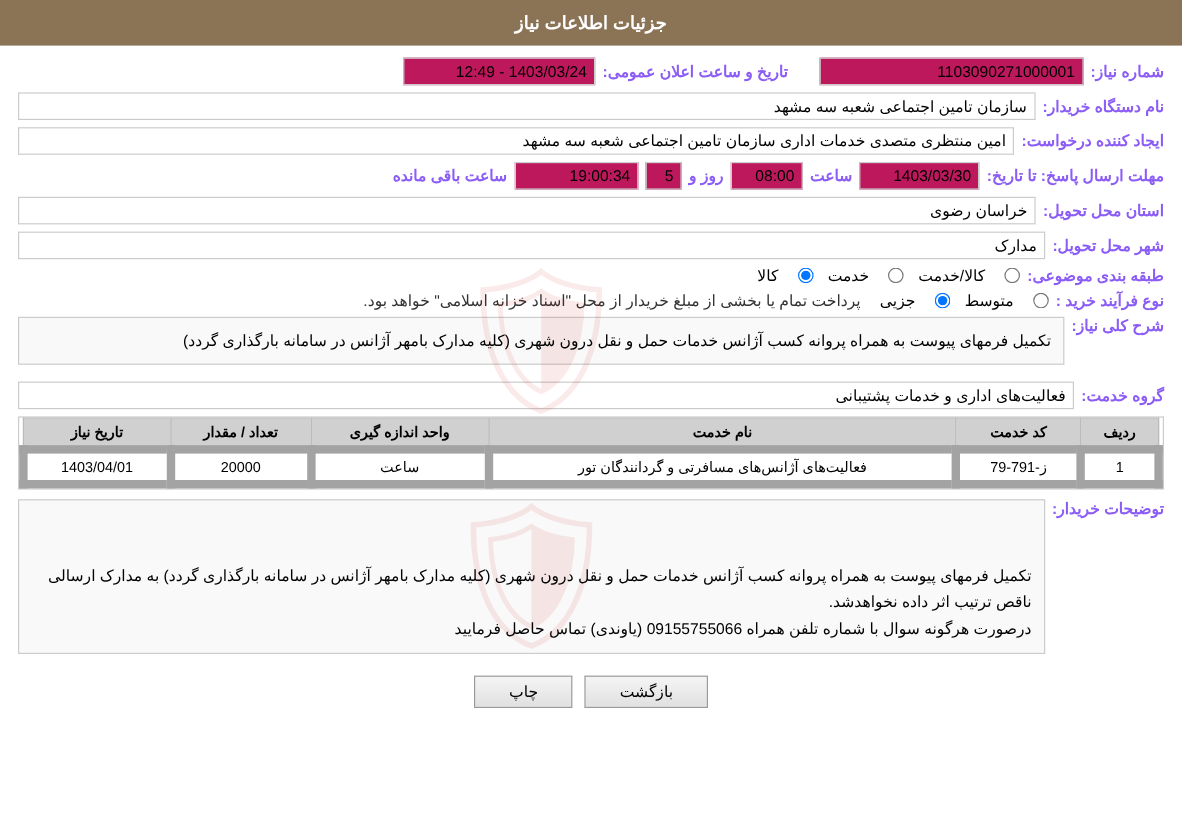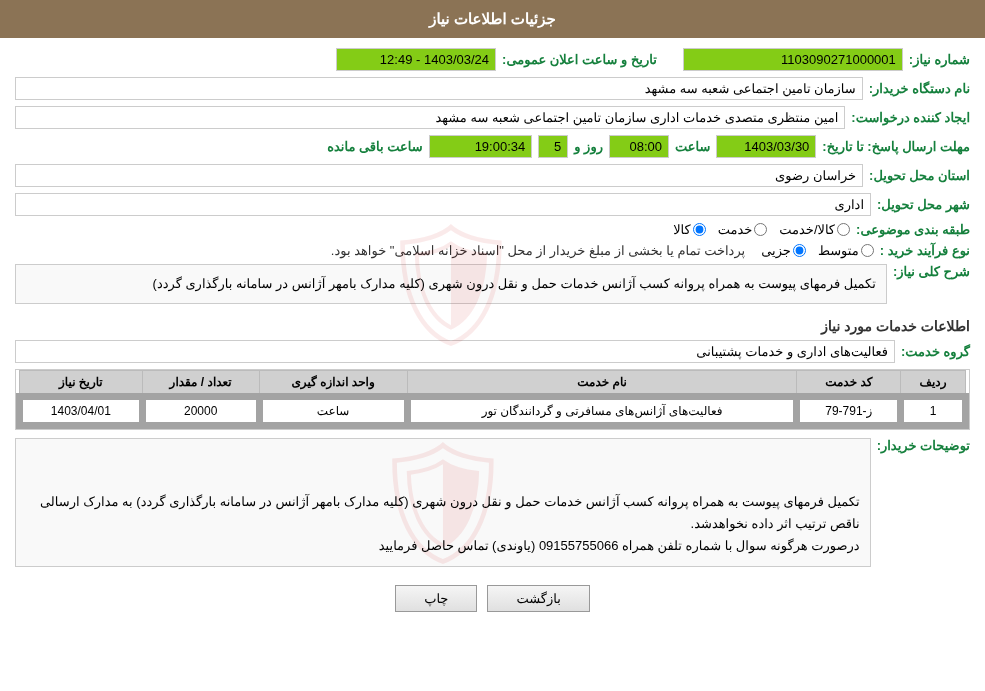--- a/index.html
+++ b/index.html
@@ -33,21 +33,21 @@
     }
     .field {
       border: 1px solid #ccc;
       background: #fff;
       padding: 3px 6px;
       min-height: 22px;
       flex: 1;
     }
     .field-fixed {
       border: 1px solid #ccc;
-      background: #84cc16;
+      background: #be185d;
       padding: 3px 6px;
       min-height: 22px;
     }
     .info-box {
       border: 1px solid #ccc;
       background: #f9f9f9;
       padding: 8px 10px;
       margin-bottom: 8px;
       text-align: right;
       line-height: 1.7;
@@ -76,21 +76,21 @@
     table tr:nth-child(even) { background: #f5f5f5; }
     .radio-group {
       display: flex;
       align-items: center;
       gap: 12px;
       direction: rtl;
     }
     .radio-item {
       display: flex;
       align-items: center;
-      gap: 2px;
+      gap: 16px;
     }
     .button-row {
       display: flex;
       justify-content: center;
       gap: 10px;
       margin-top: 10px;
       padding-bottom: 10px;
     }
     .btn {
       padding: 5px 28px;
@@ -100,21 +100,21 @@
       font-size: 13px;
       font-family: Tahoma, Arial, sans-serif;
     }
     .info-section-title {
       font-weight: bold;
       font-size: 14px;
       margin-bottom: 6px;
       color: #333;
     }
     .colon-label {
-      color: #15803d;
+      color: #8b5cf6;
       font-weight: bold;
       white-space: nowrap;
       text-align: right;
     }
     .shield-watermark {
       position: absolute;
       left: 50%;
       top: 50%;
       transform: translate(-50%, -50%);
       opacity: 0.08;
@@ -163,21 +163,21 @@
       <span class="colon-label">ساعت باقی مانده</span>
     </div>
 
     <div class="row">
       <span class="colon-label">استان محل تحویل:</span>
       <div class="field">خراسان رضوی</div>
     </div>
 
     <div class="row">
       <span class="colon-label">شهر محل تحویل:</span>
-      <div class="field">اداری</div>
+      <div class="field">مدارک</div>
     </div>
 
     <div class="row">
       <span class="colon-label">طبقه بندی موضوعی:</span>
       <div class="radio-group">
         <div class="radio-item">
           <input type="radio" name="tabaqe" style="">
           <span>کالا/خدمت</span>
         </div>
         <div class="radio-item">
@@ -207,21 +207,20 @@
     </div>
 
     <div class="row" style="align-items:flex-start;">
       <span class="colon-label">شرح کلی نیاز:</span>
       <div class="info-box" style="flex:1; position:relative;">
         <div class="shield-watermark">🛡</div>
         <span style="position:relative;z-index:1;">تکمیل فرمهای پیوست به همراه پروانه کسب آژانس خدمات حمل و نقل درون شهری (کلیه مدارک بامهر آژانس در سامانه بارگذاری گردد)</span>
       </div>
     </div>
 
-    <div class="info-section-title">اطلاعات خدمات مورد نیاز</div>
 
     <div class="row">
       <span class="colon-label">گروه خدمت:</span>
       <div class="field">فعالیت‌های اداری و خدمات پشتیبانی</div>
     </div>
 
     <div class="table-wrap">
       <table>
         <thead>
           <tr>

